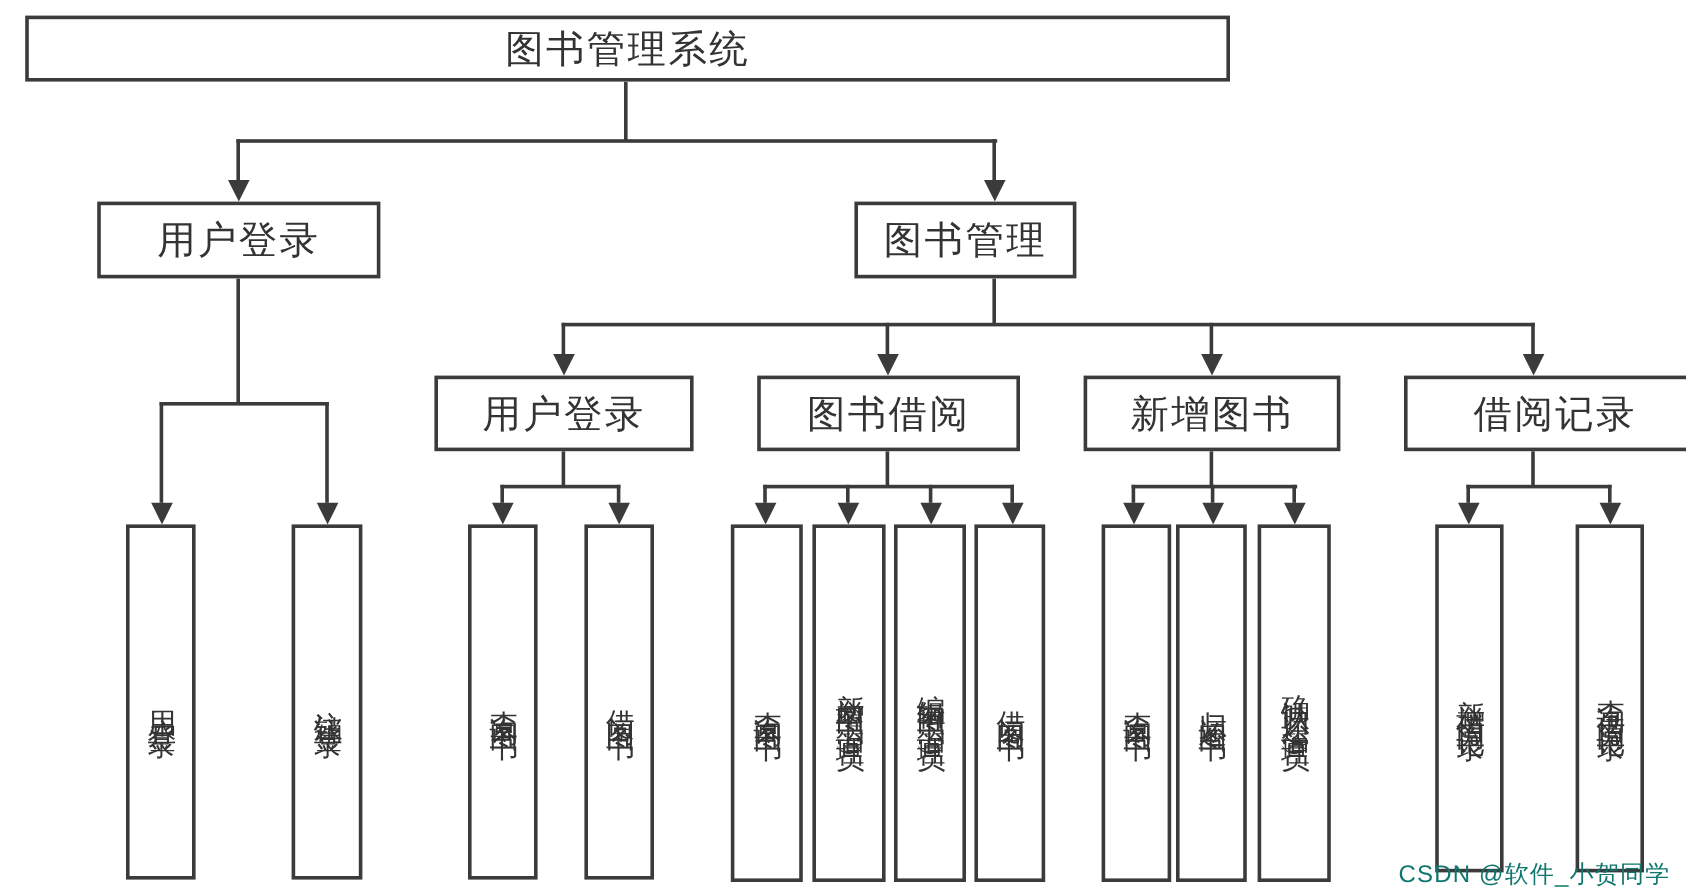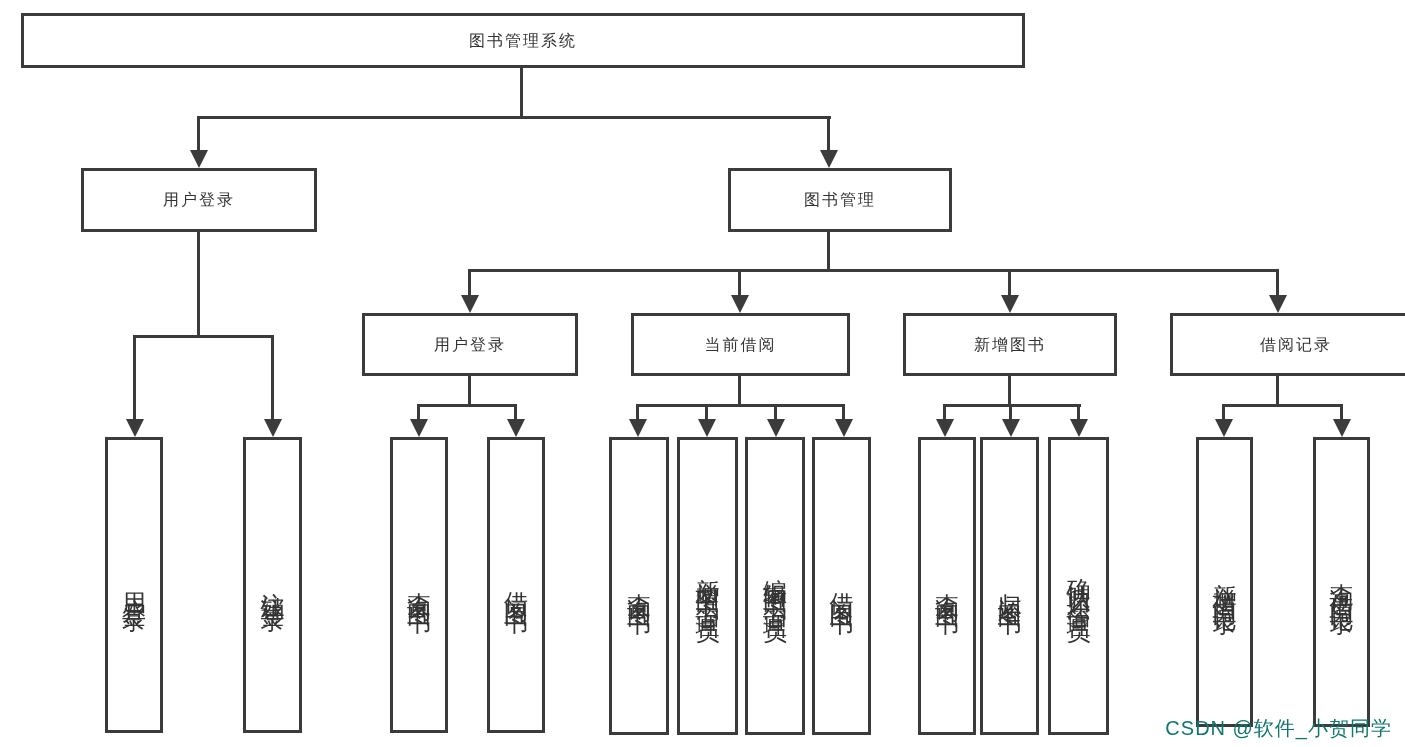--- a/index.html
+++ b/index.html
@@ -15,21 +15,21 @@
     box-sizing:border-box;
     border:3px solid #3b3b3b;
     background:#ffffff;
     color:#333333;
     display:flex;
     align-items:center;
     justify-content:center;
     z-index:2;
   }
   .hbox{
-    font-size:16px;
+    font-size:32px;
     letter-spacing:2px;
     white-space:nowrap;
     line-height:1;
   }
   .vbox{
     writing-mode:vertical-rl;
     text-orientation:mixed;
     font-size:24px;
     letter-spacing:6px;
     line-height:1;
@@ -66,42 +66,42 @@
   <div class="box hbox" style="left:21px;top:13px;width:1004px;height:55px;">图书管理系统</div>
 
   <div class="line" style="left:520px;top:68px;width:3px;height:50px;"></div>
   <div class="line" style="left:197px;top:116px;width:634px;height:3px;"></div>
   <div class="line" style="left:197px;top:116px;width:3px;height:35px;"></div>
   <div class="arrowhead" style="left:190px;top:150px;"></div>
   <div class="line" style="left:827px;top:116px;width:3px;height:35px;"></div>
   <div class="arrowhead" style="left:820px;top:150px;"></div>
 
   <div class="box hbox" style="left:81px;top:168px;width:236px;height:64px;">用户登录</div>
-  <div class="box hbox" style="left:728px;top:168px;width:224px;height:64px;">图书管理</div>
+  <div class="box hbox" style="left:712px;top:168px;width:185px;height:64px;">图书管理</div>
 
   <div class="line" style="left:197px;top:232px;width:3px;height:105px;"></div>
   <div class="line" style="left:133px;top:335px;width:141px;height:3px;"></div>
   <div class="line" style="left:133px;top:335px;width:3px;height:84px;"></div>
   <div class="arrowhead" style="left:126px;top:419px;"></div>
   <div class="line" style="left:271px;top:335px;width:3px;height:84px;"></div>
   <div class="arrowhead" style="left:264px;top:419px;"></div>
 
   <div class="line" style="left:827px;top:232px;width:3px;height:38px;"></div>
   <div class="line" style="left:468px;top:269px;width:811px;height:3px;"></div>
   <div class="line" style="left:468px;top:269px;width:3px;height:28px;"></div>
   <div class="arrowhead" style="left:461px;top:295px;"></div>
   <div class="line" style="left:738px;top:269px;width:3px;height:28px;"></div>
   <div class="arrowhead" style="left:731px;top:295px;"></div>
   <div class="line" style="left:1008px;top:269px;width:3px;height:28px;"></div>
   <div class="arrowhead" style="left:1001px;top:295px;"></div>
   <div class="line" style="left:1276px;top:269px;width:3px;height:28px;"></div>
   <div class="arrowhead" style="left:1269px;top:295px;"></div>
 
   <div class="box hbox" style="left:362px;top:313px;width:216px;height:63px;">用户登录</div>
-  <div class="box hbox" style="left:631px;top:313px;width:219px;height:63px;">当前借阅</div>
+  <div class="box hbox" style="left:631px;top:313px;width:219px;height:63px;">图书借阅</div>
   <div class="box hbox" style="left:903px;top:313px;width:214px;height:63px;">新增图书</div>
   <div class="box hbox" style="left:1170px;top:313px;width:252px;height:63px;">借阅记录</div>
 
   <div class="line" style="left:468px;top:376px;width:3px;height:30px;"></div>
   <div class="line" style="left:417px;top:404px;width:100px;height:3px;"></div>
   <div class="line" style="left:417px;top:404px;width:3px;height:15px;"></div>
   <div class="arrowhead" style="left:410px;top:419px;"></div>
   <div class="line" style="left:514px;top:404px;width:3px;height:15px;"></div>
   <div class="arrowhead" style="left:507px;top:419px;"></div>
 

